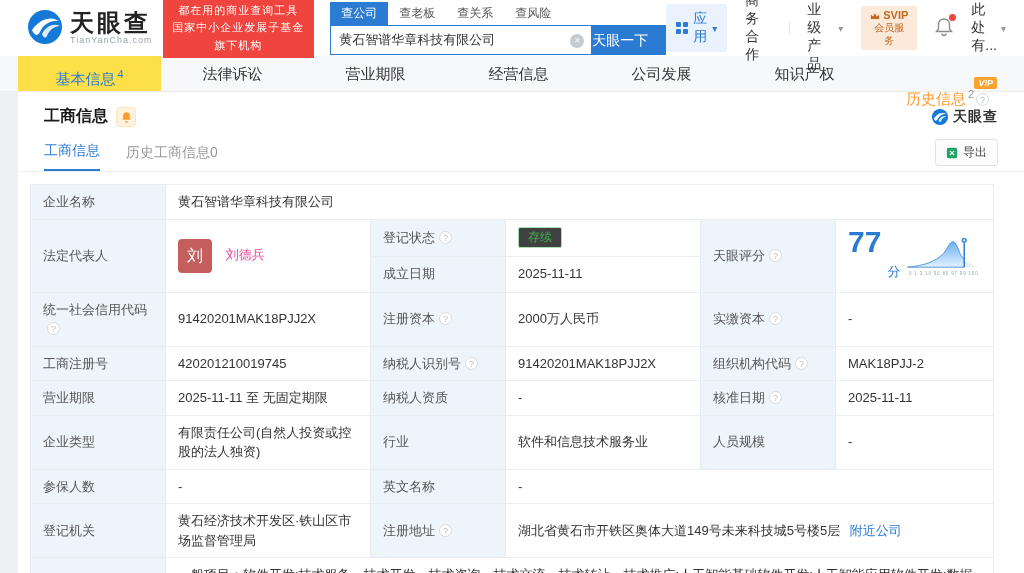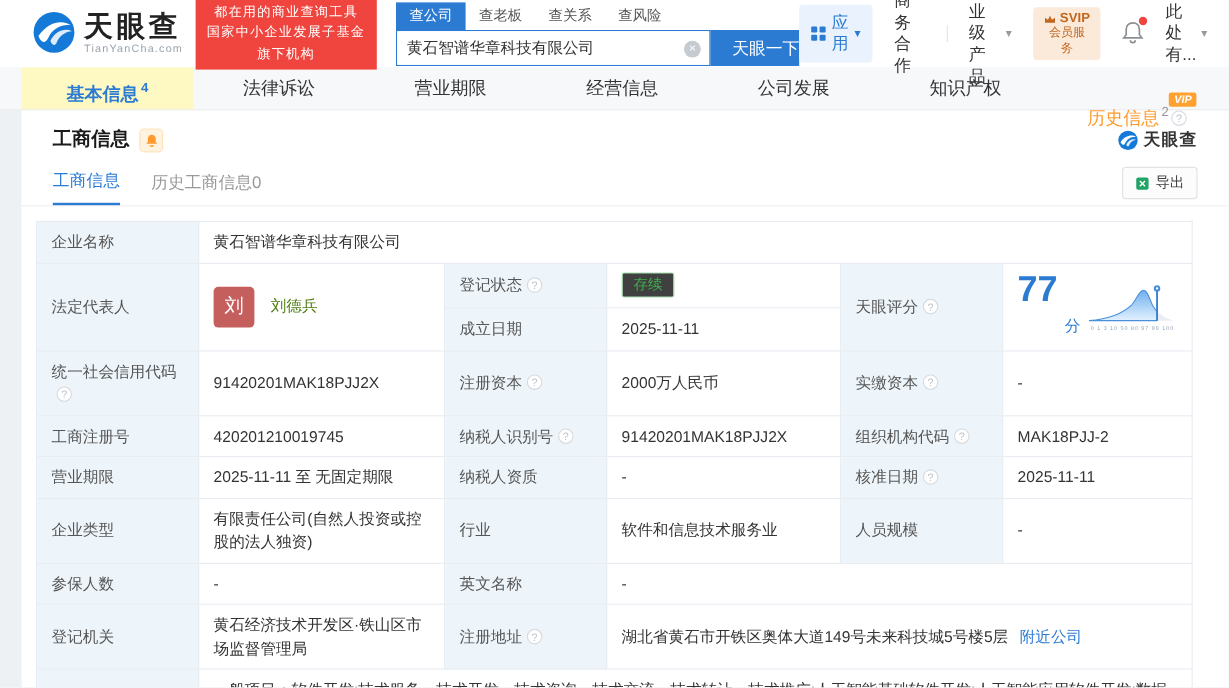--- a/index.html
+++ b/index.html
@@ -14,37 +14,37 @@
   .logo-domain { font-size:9px; color:#9aa4ad; letter-spacing:1px; }
   .slogan { background:#f0453e; color:#fff; font-size:11px; line-height:1.55; padding:4px 9px; margin-left:10px; text-align:center; letter-spacing:1px; }
   .search-area { margin-left:16px; }
   .search-tabs { display:flex; font-size:12px; color:#555;text-align:center; }
   .search-tab { padding:3px 11px; cursor:pointer; }
   .search-tab.active { background:#2b7bd3; color:#fff; }
   .search-row { display:flex; }
   .search-box { position:relative; width:262px; height:30px; border:1px solid #2b7bd3; background:#fff; }
   .search-box input { width:100%; height:100%; border:0; outline:0; font-size:13px; padding:0 26px 0 8px; color:#333; font-family:inherit; }
   .clear-ic { position:absolute; right:7px; top:8px; width:14px; height:14px; border-radius:50%; background:#c6cbd1; color:#fff; font-size:10px; line-height:14px; text-align:center; cursor:pointer; }
-  .search-btn { width:74px; height:30px; background:#2b7bd3; color:#fff; font-size:14px; text-align:right; line-height:30px; cursor:pointer; }
+  .search-btn { width:74px; height:30px; background:#2b7bd3; color:#fff; font-size:14px; text-align:left; line-height:30px; cursor:pointer; }
   .header-right { margin-left:auto; display:flex; align-items:center; padding-right:18px; font-size:14px; color:#333; }
   .apps-chip { background:#e9f2fd; color:#2b7bd3; padding:6px 10px; border-radius:3px; display:flex; align-items:center; gap:5px; cursor:pointer; }
   .grid-ic { display:inline-grid; grid-template-columns:5px 5px; grid-gap:2px; }
   .grid-ic i { width:5px; height:5px; background:#2b7bd3; border-radius:1px; }
   .caret { font-size:10px; color:inherit; }
   .nav-item { margin-left:18px; cursor:pointer; display:flex; align-items:center; gap:4px; }
   .nav-sep { width:1px; height:14px; background:#e5e5e5; margin-left:18px; }
   .svip { margin-left:18px; background:#fbe9da; border-radius:3px; padding:3px 9px; color:#c2671f; font-size:10px; line-height:1.25; text-align:center; cursor:pointer; }
   .svip b { display:flex; align-items:center; gap:3px; font-size:11px; }
   .bell-wrap { position:relative; margin-left:18px; cursor:pointer; }
   .red-dot { position:absolute; top:-3px; right:-3px; width:7px; height:7px; background:#f0453e; border-radius:50%; }
 
   
   .tabbar { height:36px; background:#f7f8fa; border-bottom:1px solid #ececec; display:flex; padding-left:18px; }
   .mtab { width:143px; text-align:center; line-height:36px; font-size:15px; color:#333; cursor:pointer; position:relative; }
-  .mtab.active { background:#fef9c3; color:#2b7bd3; font-weight:bold; }
+  .mtab.active { background:#fde047; color:#2b7bd3; font-weight:normal; }
   .mtab sup { font-size:11px; margin-left:2px; color:#2b7bd3; }
   .mtab.history { color:#ff9b2e;margin-top:20px; }
   .mtab.history sup { color:#999; font-weight:normal; }
   .vip-chip { position:absolute; top:1px; right:22px; background:#ffa12f; color:#fff; font-size:9px; font-style:italic; font-weight:bold; padding:0 4px; border-radius:2px; line-height:12px; }
   .mtab .qmark { margin-left:2px; }
 
   
   .card { background:#fff; margin-left:18px; height:481px; overflow:hidden; }
   .title-row { display:flex; align-items:center; padding:14px 26px 0 26px; }
   .sec-title { font-size:16px; font-weight:bold; color:#1a1a1a; }
@@ -56,21 +56,21 @@
   .subtab.active { color:#2b7bd3; border-bottom:2px solid #2b7bd3; }
   .export-btn { margin-left:auto; margin-bottom:5px; border:1px solid #e0e3e6; border-radius:3px; background:#fcfcfc; font-size:12px; color:#444; padding:4px 10px; display:flex; align-items:center; gap:5px; cursor:pointer; }
 
   
   table.info { border-collapse:collapse; table-layout:fixed; width:964px; margin:12px 30px 0 12px; font-size:13px; }
   .info td { border:1px solid #e9edf2; padding:7px 12px; vertical-align:middle; line-height:1.5; color:#333; }
   .info td.lbl { background:#eef5fa; color:#555; }
   .qmark { display:inline-block; width:13px; height:13px; border-radius:50%; border:1px solid #d6dbe0; color:#b9c0c7; font-size:9px; line-height:12px; text-align:center; margin-left:4px; background:#fff; vertical-align:1px; cursor:pointer; }
   .badge-green { display:inline-block; color:#3eb14b; background:#404040; border:1px solid #a9dfb2; font-size:12px; padding:0 9px; line-height:19px; border-radius:2px; }
   .avatar { display:inline-block; width:34px; height:34px; background:#c45f5e; border-radius:4px; color:#fff; font-size:16px; line-height:34px; text-align:center; vertical-align:middle; cursor:pointer; }
-  .rep-name { color:#4d7c0f; margin-left:10px; cursor:pointer; }
+  .rep-name { color:#ec4899; margin-left:10px; cursor:pointer; }
   .lnk { color:#2b7bd3; cursor:pointer; text-decoration:none; }
   .score-cell { display:flex; align-items:flex-start; gap:6px; }
   .score-num { font-size:30px; font-weight:bold; color:#2b7bd3; line-height:1; }
   .score-unit { font-size:13px; color:#2b7bd3; align-self:flex-end; margin-bottom:3px; }
   .scope { line-height:1.85; }
 </style>
 </head>
 <body>
 
 <div class="header">

